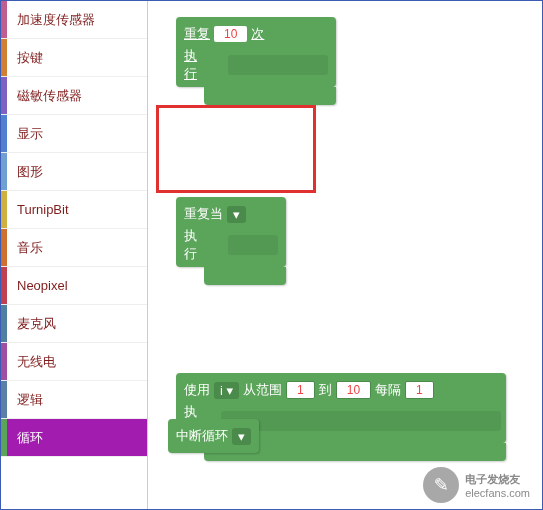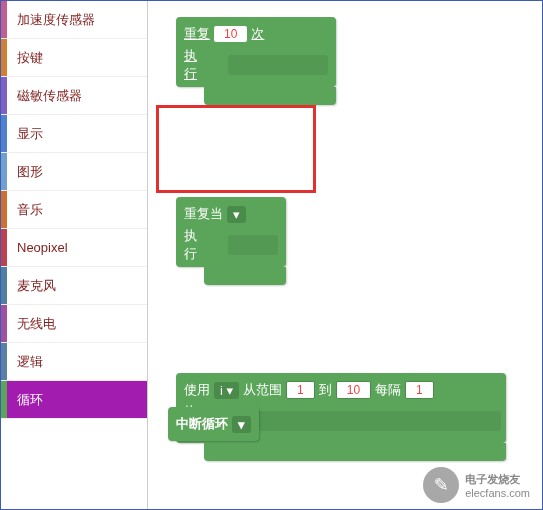--- a/index.html
+++ b/index.html
@@ -49,20 +49,24 @@
         <div class="cat-bar" style="background: rgb(128, 96, 192);"></div>
         <span class="cat-label">磁敏传感器</span>
       </div>
       <div class="cat-item">
         <div class="cat-bar" style="background: rgb(80, 128, 208);"></div>
         <span class="cat-label">显示</span>
       </div>
       <div class="cat-item">
         <div class="cat-bar" style="background: rgb(112, 160, 208);"></div>
         <span class="cat-label">图形</span>
+      </div>
+      <div class="cat-item">
+        <div class="cat-bar" style="background: rgb(208, 176, 64);"></div>
+        <span class="cat-label">TurnipBit</span>
       </div>
       <div class="cat-item">
         <div class="cat-bar" style="background: rgb(208, 112, 48);"></div>
         <span class="cat-label">音乐</span>
       </div>
       <div class="cat-item">
         <div class="cat-bar" style="background: rgb(192, 64, 80);"></div>
         <span class="cat-label">Neopixel</span>
       </div>
       <div class="cat-item">
@@ -133,21 +137,21 @@
         <span class="num-input bordered">10</span>
         <span>每隔</span>
         <span class="num-input bordered">1</span>
       </div>
       <div class="block-row">
         <span>执行</span>
         <div class="c-body" style="min-width:280px;"></div>
       </div>
     </div>
 
-    <div class="block" style="left:20px; top:406px;font-weight:bold;">
+    <div class="block" style="left:20px; top:418px;">
       <div class="block-row">
         <span>中断循环</span>
         <span class="dd">▾</span>
       </div>
     </div>
 
 
     <div class="footer-logo">
       <div class="logo-circle">
         <span class="logo-inner">✎</span>

